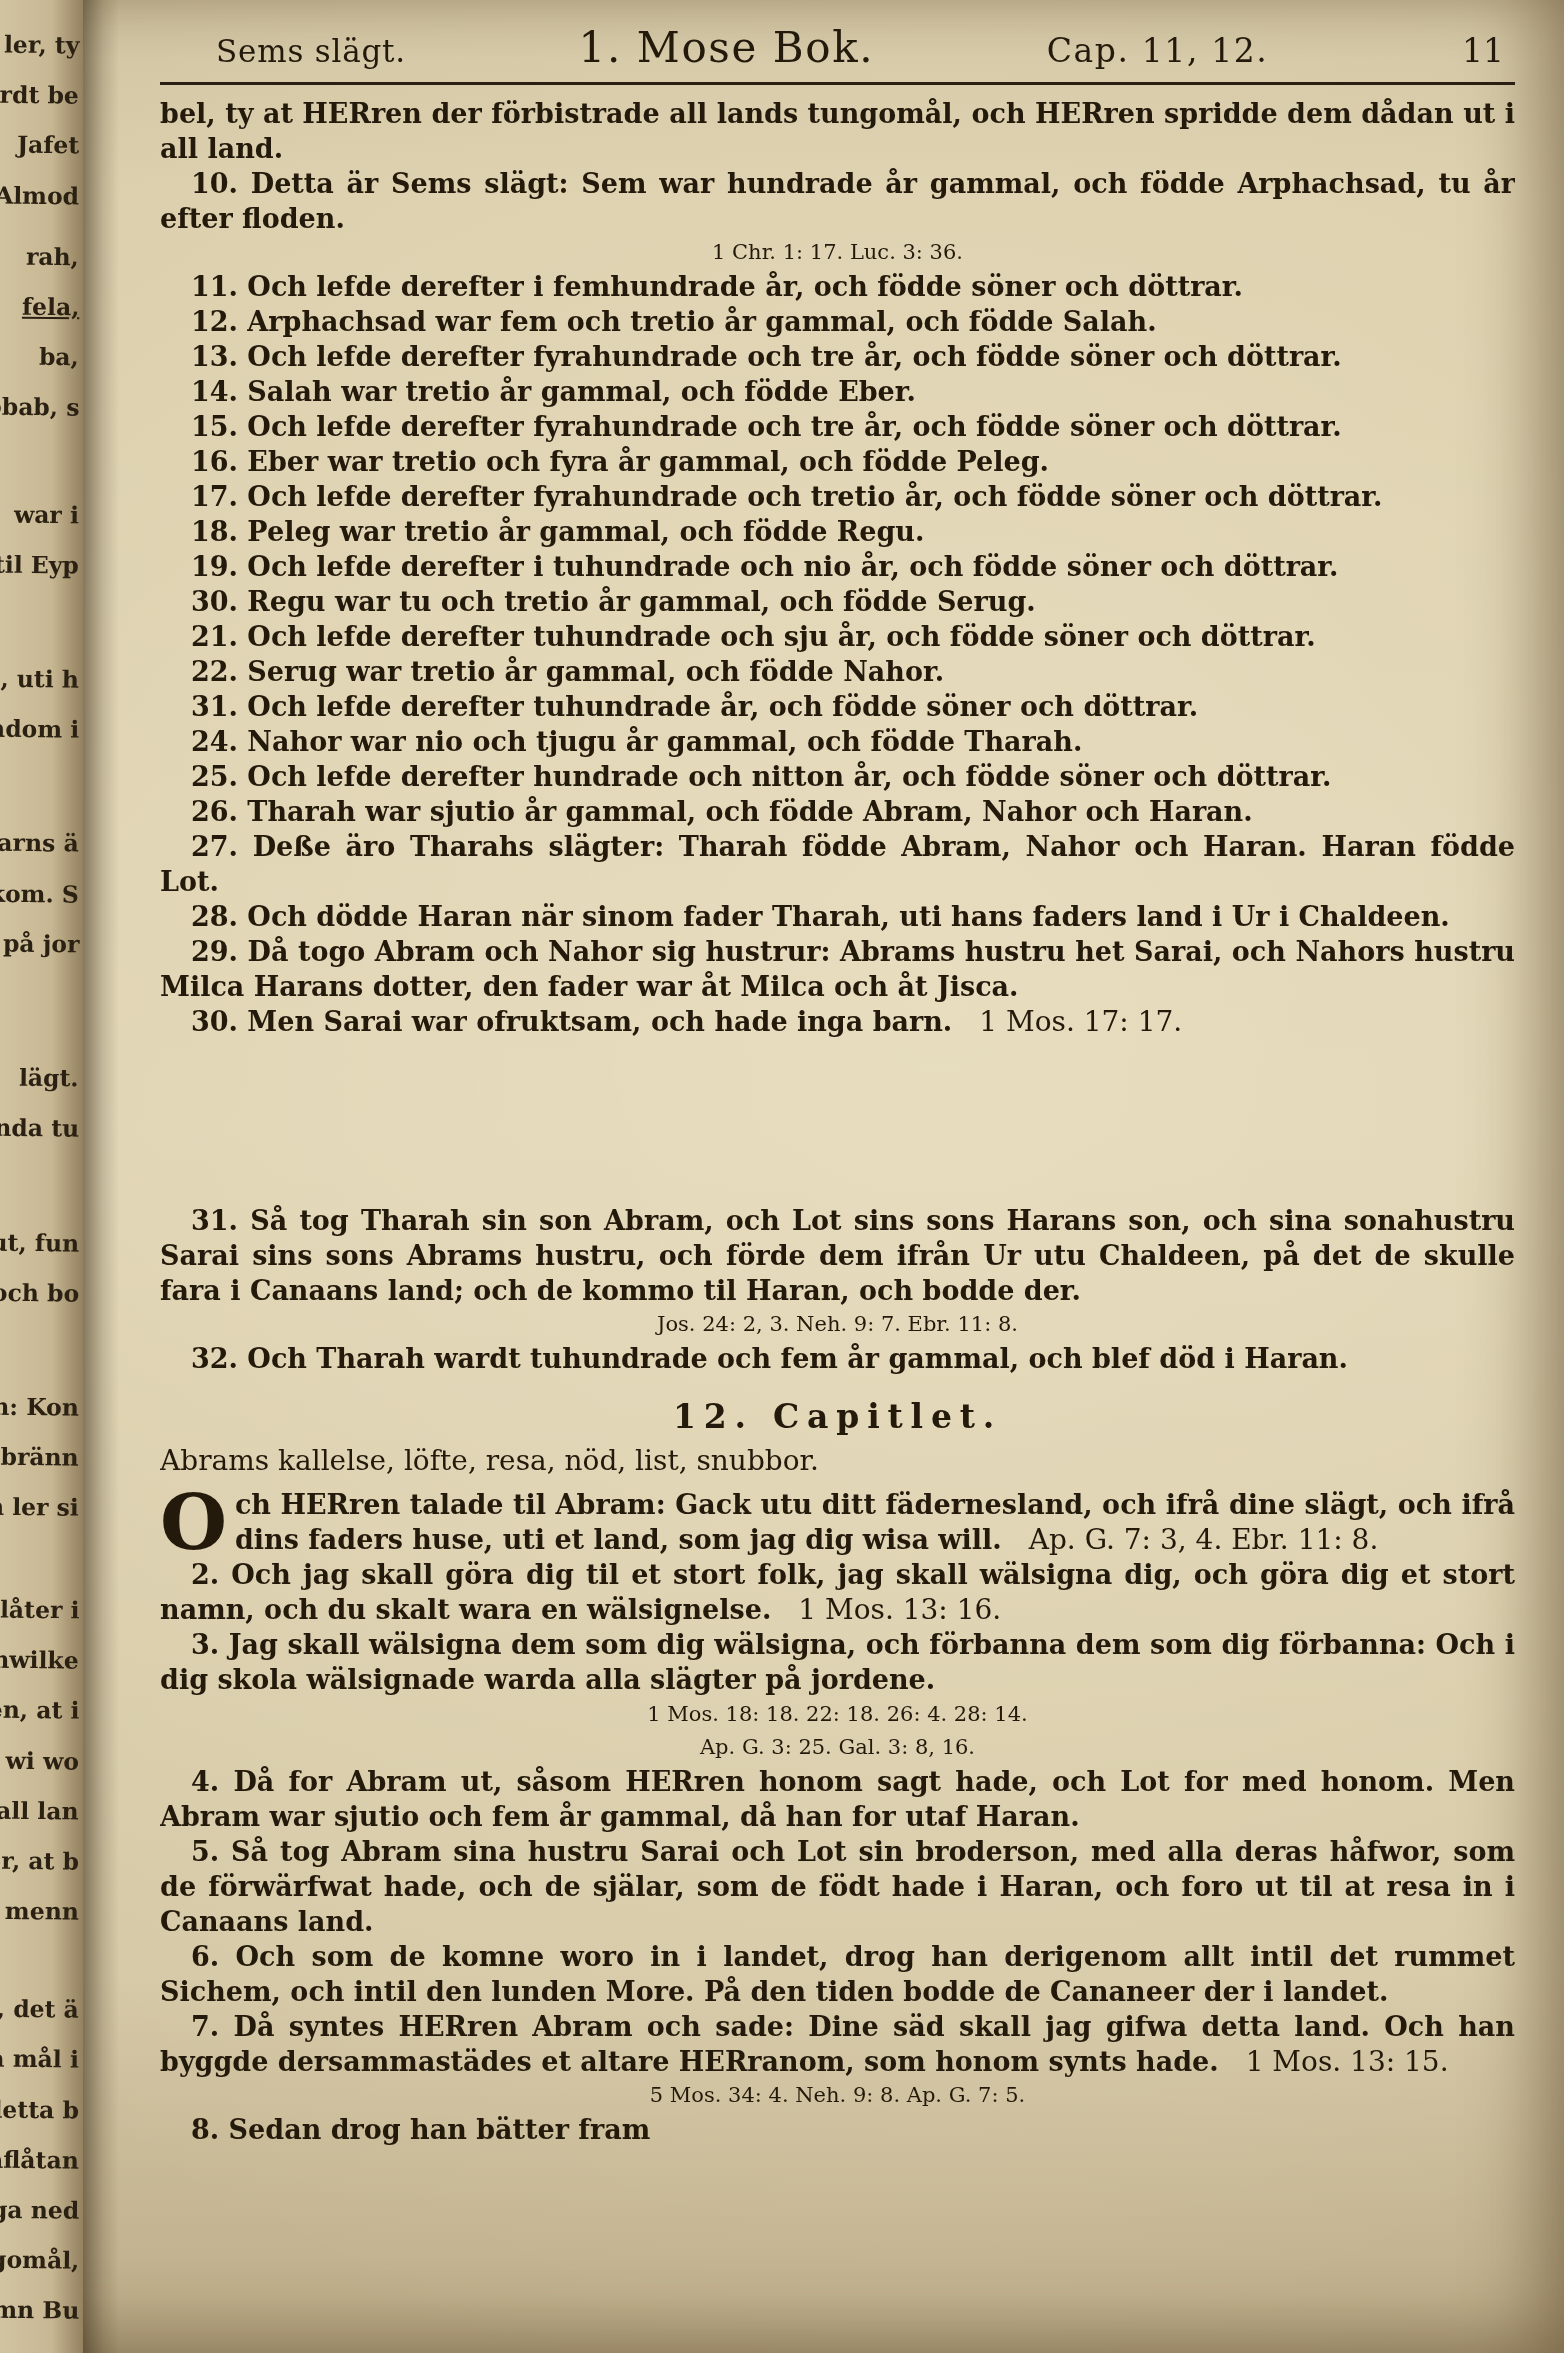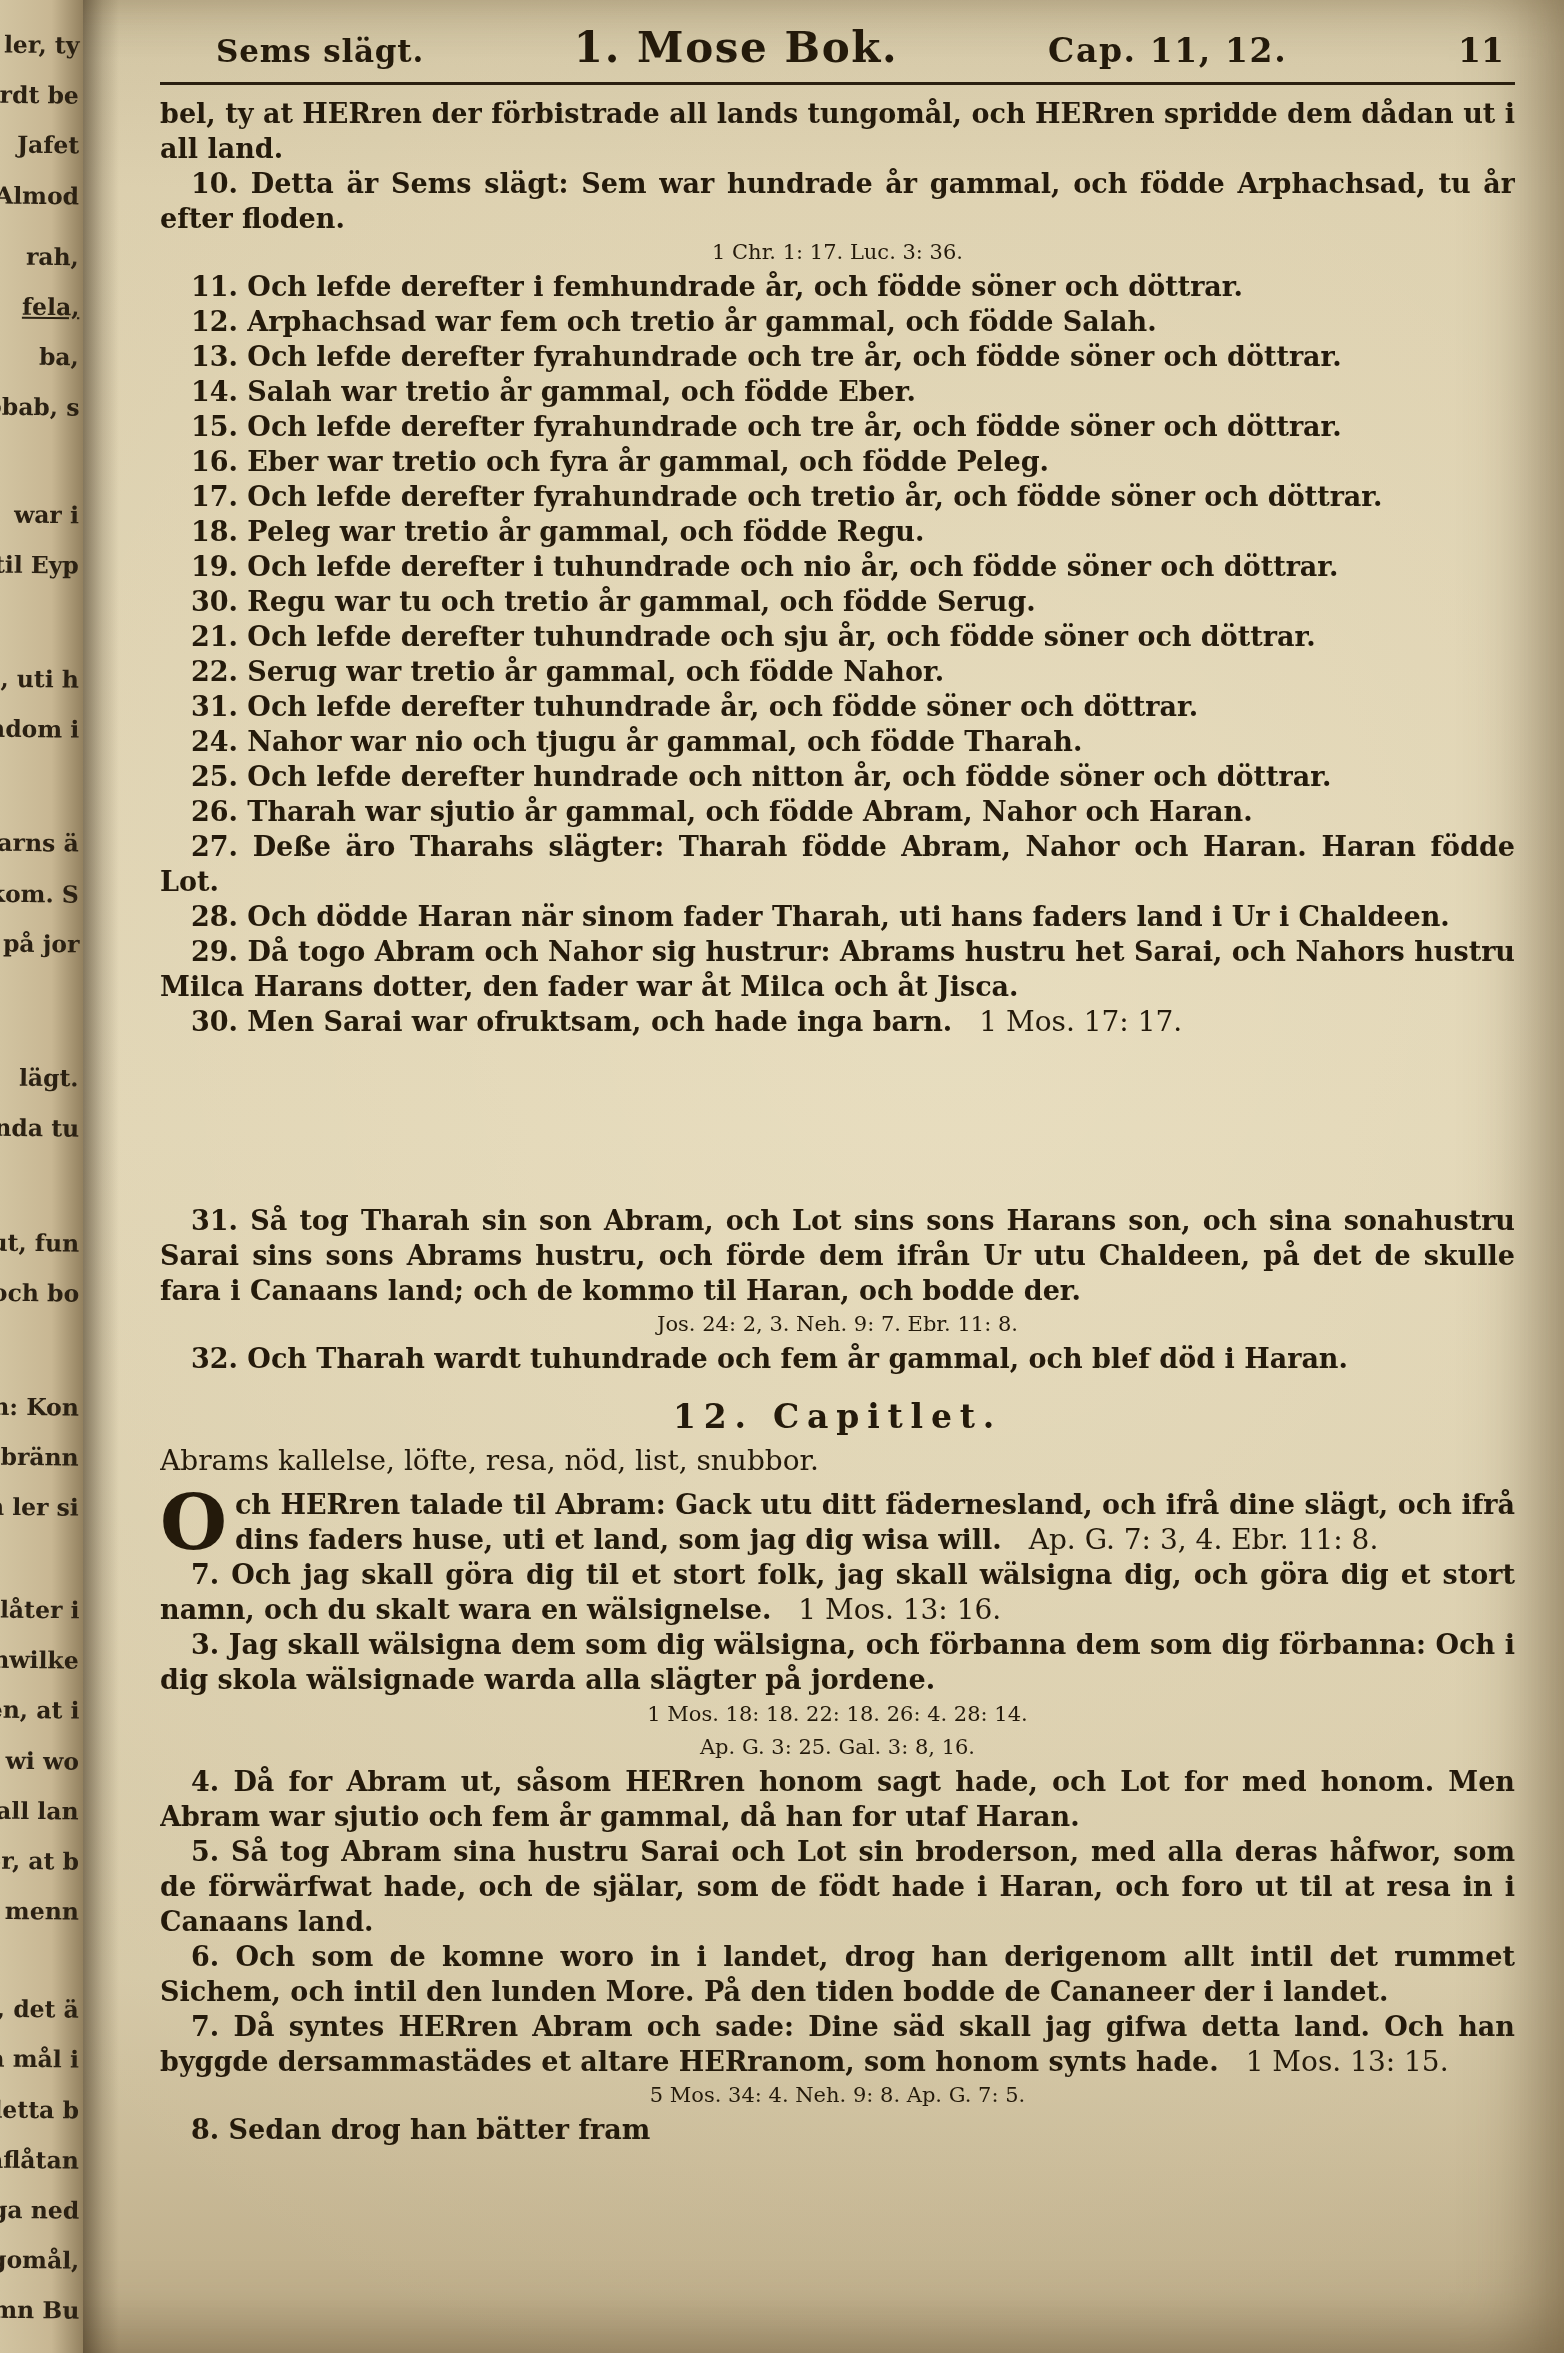--- a/index.html
+++ b/index.html
@@ -25,21 +25,21 @@
   .gutter-shadow{
     position:absolute;left:83px;top:0;width:36px;height:100%;
     background:linear-gradient(90deg,rgba(58,44,24,.55),rgba(58,44,24,.18) 55%,rgba(58,44,24,0));
   }
   .page{
     position:absolute;left:116px;top:0;width:1449px;height:2354px;
     padding:20.3px 50px 17px 44px;box-sizing:border-box;
   }
   header{
     display:flex;justify-content:space-between;align-items:baseline;
-    font-weight:bold;padding:3.1px 11px 9.4px 56px;
+    font-weight:normal;padding:3.1px 11px 9.4px 56px;
     border-bottom:3.1px solid #2a1f10;
   }
   .h-left{font-size:31px;letter-spacing:0.8px;}
   .h-center{font-size:42px;letter-spacing:1.6px;}
   .h-right{font-size:33px;letter-spacing:1.6px;}
   .h-page{font-size:33px;margin-left:21px;}
   main{
     display:flex;margin-top:11px;height:2214px;overflow:hidden;flex-direction:column;
   }
   .col{
@@ -152,21 +152,21 @@
           <p class="para verse"><span>30. Men Sarai war ofruktsam, och hade inga barn.</span> <span class="inline-ref">1 Mos. 17: 17.</span></p>
         </div>
       <div class="col-divider"></div>
       <div class="col" id="col-right">
           <p class="para verse"><span>31. Så tog Tharah sin son Abram, och Lot sins sons Harans son, och sina sonahustru Sarai sins sons Abrams hustru, och förde dem ifrån Ur utu Chaldeen, på det de skulle fara i Canaans land; och de kommo til Haran, och bodde der.</span></p>
           <p class="para ref"><span>Jos. 24: 2, 3.  Neh. 9: 7.  Ebr. 11: 8.</span></p>
           <p class="para verse"><span>32. Och Tharah wardt tuhundrade och fem år gammal, och blef död i Haran.</span></p>
           <p class="para heading"><span>12. Capitlet.</span></p>
           <p class="para summary"><span>Abrams kallelse, löfte, resa, nöd, list, snubbor.</span></p>
           <p class="para dropcap"><span class="initial">O</span><span>ch HERren talade til Abram: Gack utu ditt fädernesland, och ifrå dine slägt, och ifrå dins faders huse, uti et land, som jag dig wisa will.</span> <span class="inline-ref">Ap. G. 7: 3, 4.  Ebr. 11: 8.</span></p>
-          <p class="para verse"><span>7. Och jag skall göra dig til et stort folk, jag skall wälsigna dig, och göra dig et stort namn, och du skalt wara en wälsignelse.</span> <span class="inline-ref">1 Mos. 13: 16.</span></p>
+          <p class="para verse"><span>2. Och jag skall göra dig til et stort folk, jag skall wälsigna dig, och göra dig et stort namn, och du skalt wara en wälsignelse.</span> <span class="inline-ref">1 Mos. 13: 16.</span></p>
           <p class="para verse"><span>3. Jag skall wälsigna dem som dig wälsigna, och förbanna dem som dig förbanna: Och i dig skola wälsignade warda alla slägter på jordene.</span></p>
           <p class="para ref"><span>1 Mos. 18: 18.  22: 18.  26: 4.  28: 14.</span></p>
           <p class="para ref"><span>Ap. G. 3: 25.  Gal. 3: 8, 16.</span></p>
           <p class="para verse"><span>4. Då for Abram ut, såsom HERren honom sagt hade, och Lot for med honom. Men Abram war sjutio och fem år gammal, då han for utaf Haran.</span></p>
           <p class="para verse"><span>5. Så tog Abram sina hustru Sarai och Lot sin broderson, med alla deras håfwor, som de förwärfwat hade, och de själar, som de födt hade i Haran, och foro ut til at resa in i Canaans land.</span></p>
           <p class="para verse"><span>6. Och som de komne woro in i landet, drog han derigenom allt intil det rummet Sichem, och intil den lunden More. På den tiden bodde de Cananeer der i landet.</span></p>
           <p class="para verse"><span>7. Då syntes HERren Abram och sade: Dine säd skall jag gifwa detta land. Och han byggde dersammastädes et altare HERranom, som honom synts hade.</span> <span class="inline-ref">1 Mos. 13: 15.</span></p>
           <p class="para ref"><span>5 Mos. 34: 4.  Neh. 9: 8.  Ap. G. 7: 5.</span></p>
           <p class="para verse"><span>8. Sedan drog han bätter fram</span></p>
         </div>

